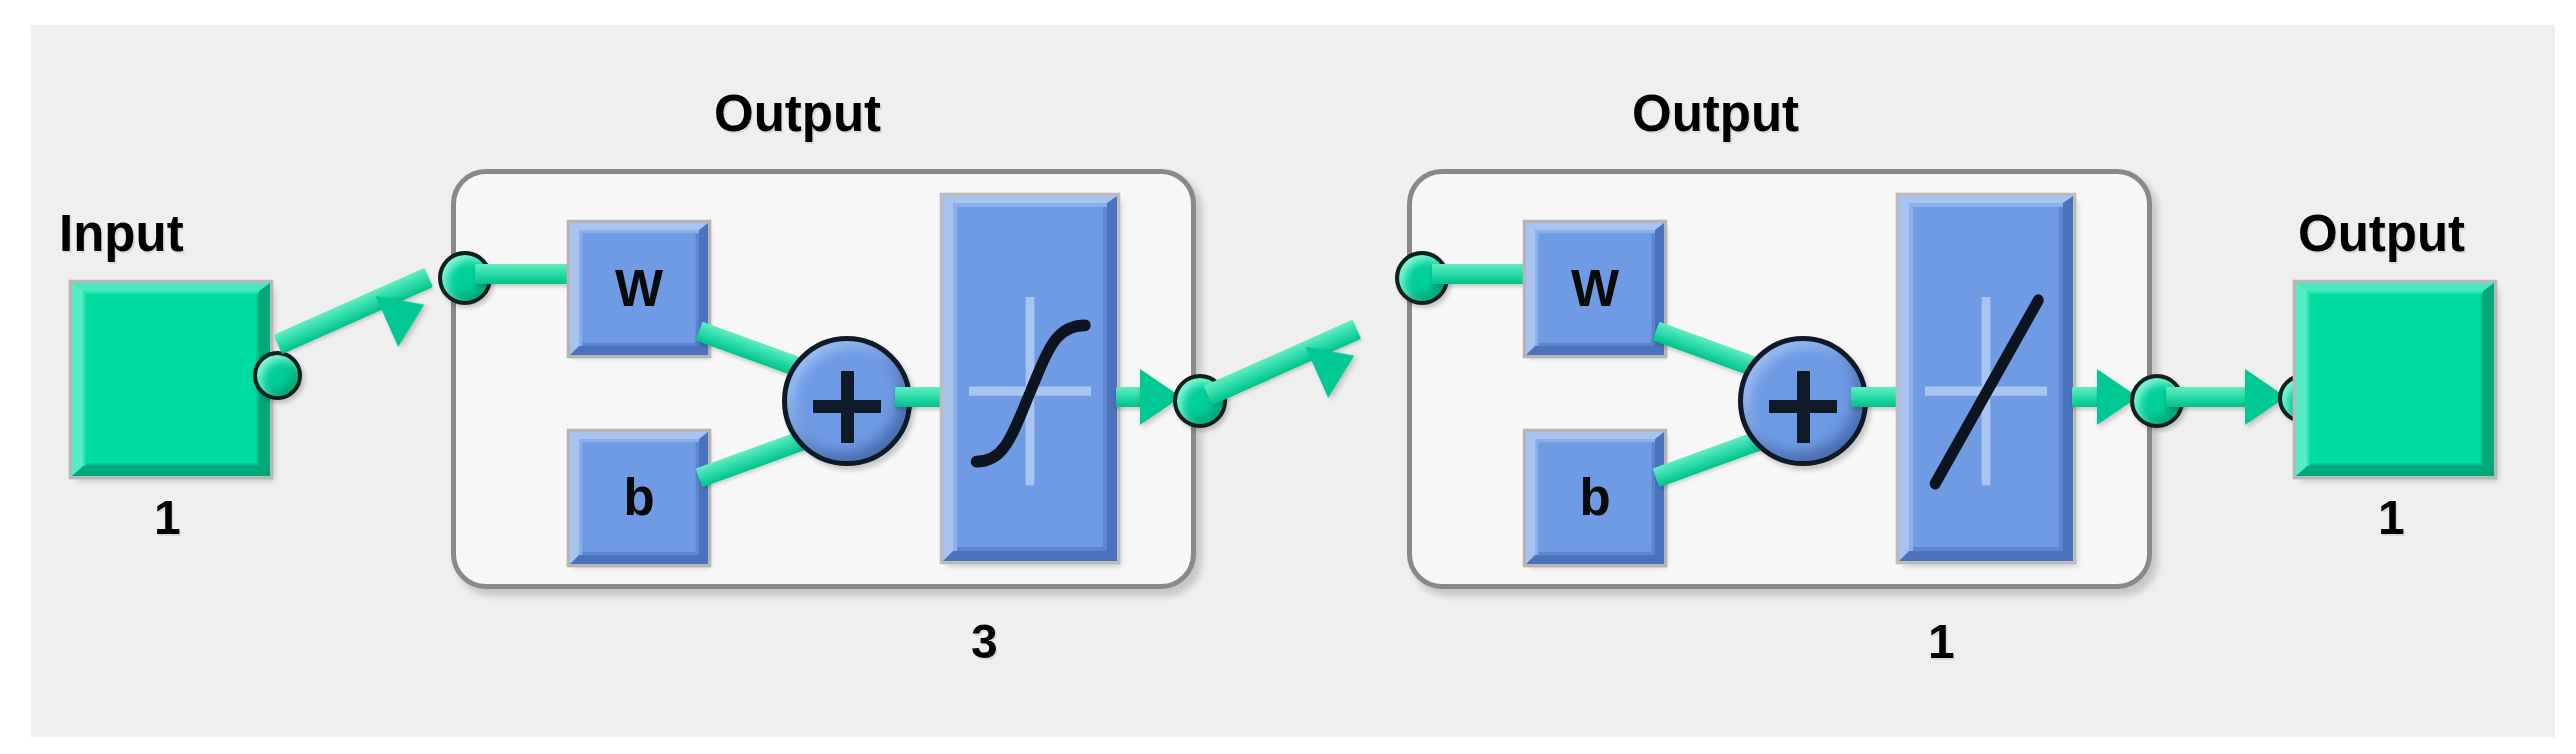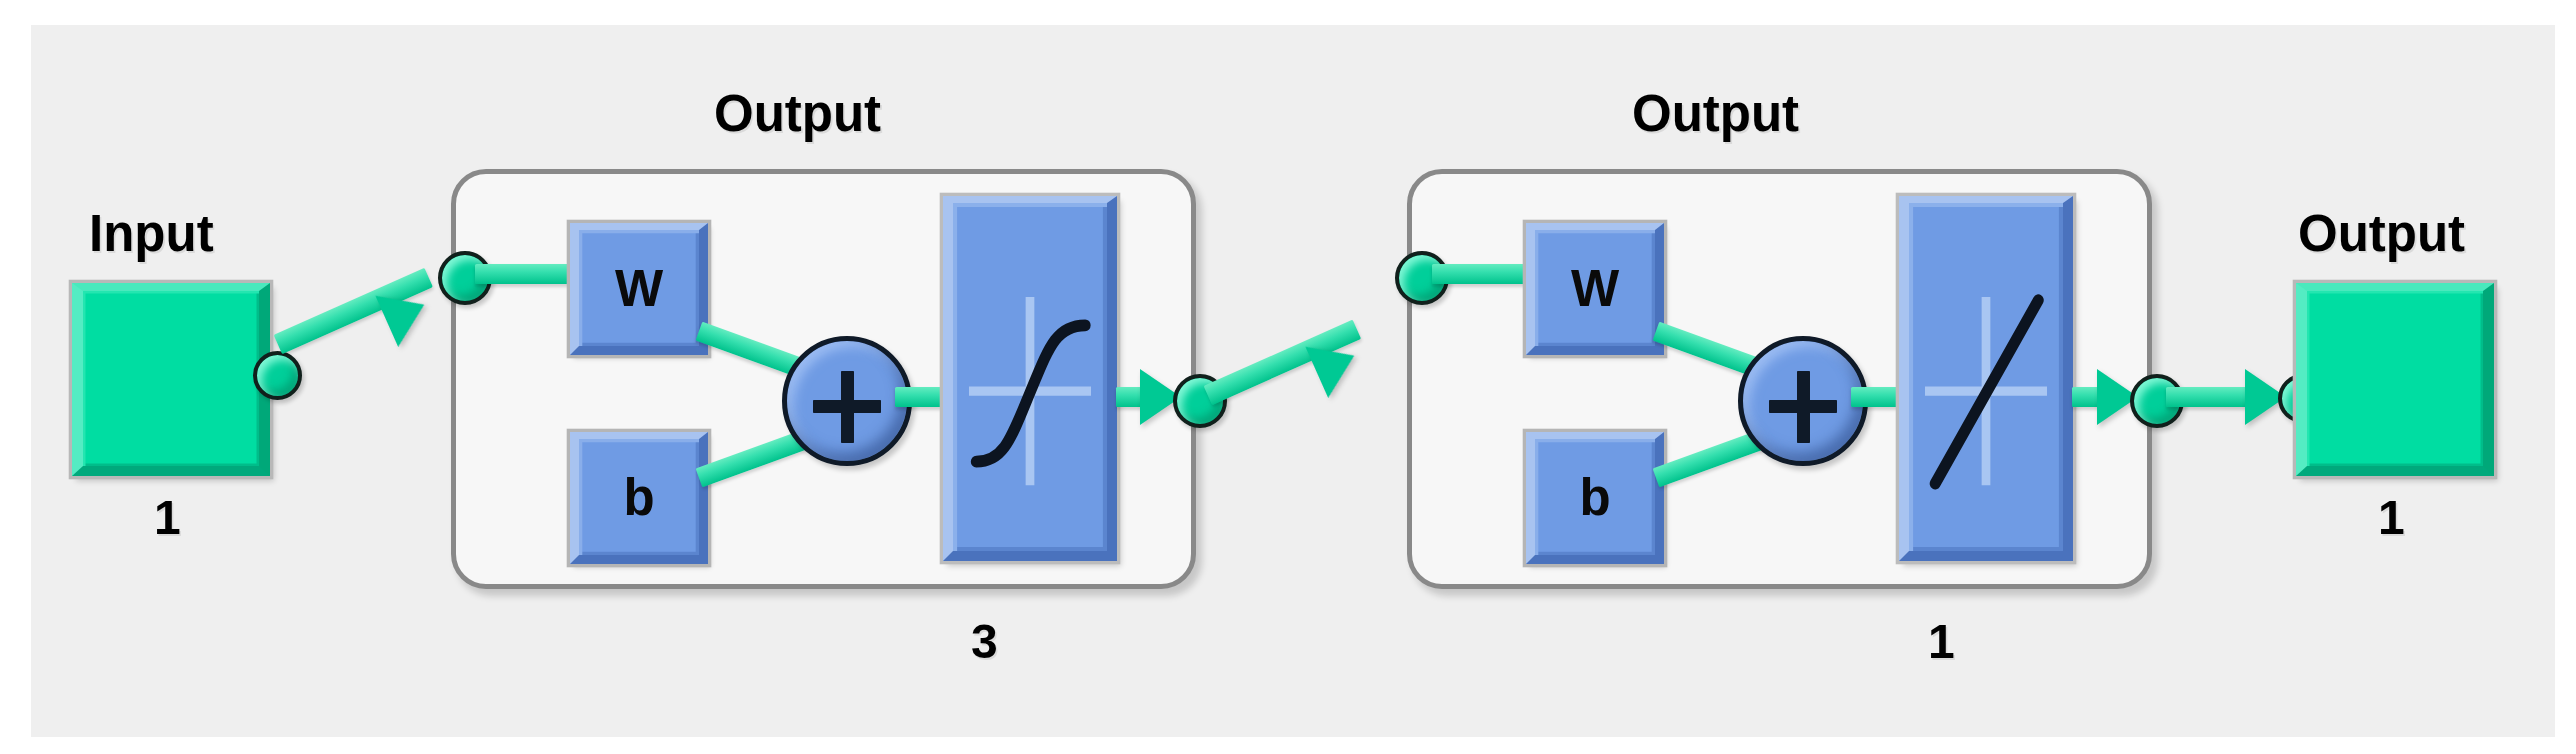--- a/index.html
+++ b/index.html
@@ -69,21 +69,21 @@
   .arrow{position:absolute;width:0;height:0;
     border-top:28px solid transparent;border-bottom:28px solid transparent;
     border-left:41px solid #00c994;filter:drop-shadow(2.5px 3.3px 2.5px rgba(0,0,0,.2));}
 </style>
 </head>
 <body>
 
 <div id="stage">
   <div id="panel">
 
-    <div class="lbl lbl-title" style="left:58px;top:179px;">Input</div>
+    <div class="lbl lbl-title" style="left:28px;top:179px;">Input</div>
 
     <div class="io-block" style="left:41px;top:258px;width:198px;height:193px;">
       <div class="io-inner"></div>
     </div>
 
     <div class="lbl lbl-num" style="left:123px;top:465px;">1</div>
 
     <div class="node" style="left:222px;top:326px;width:41px;height:41px;"></div>
 
     <div class="link" style="left:247px;top:309px;width:165px;height:21.4px;

